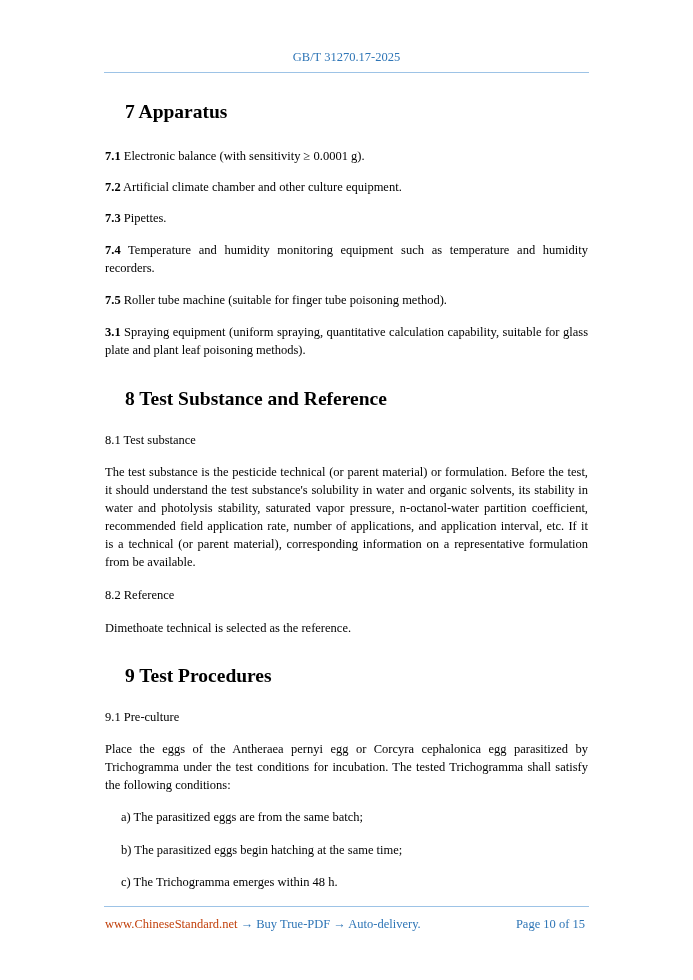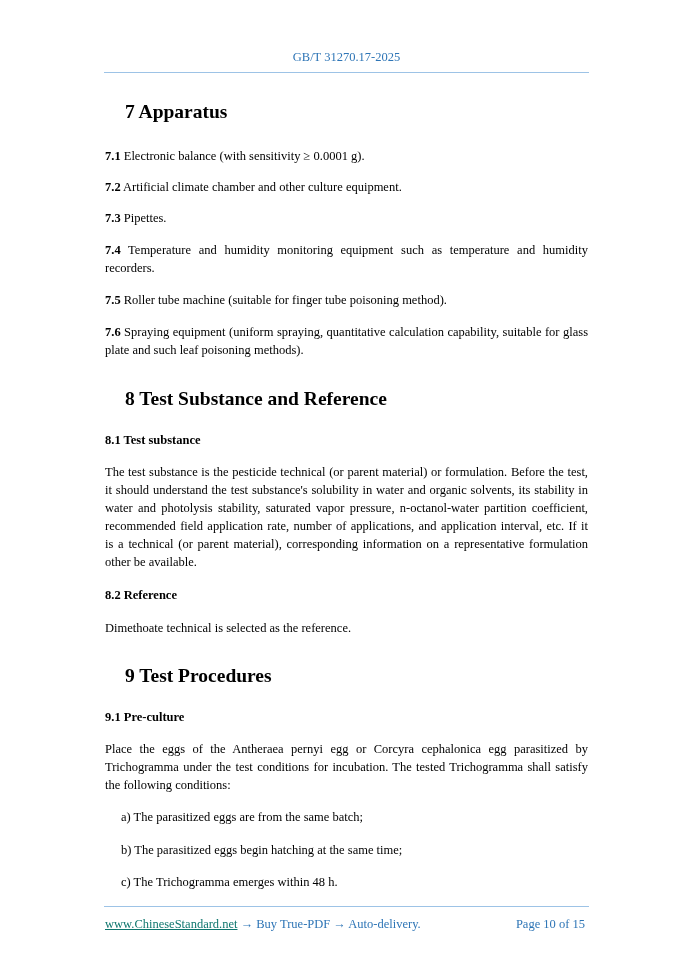--- a/index.html
+++ b/index.html
@@ -48,21 +48,21 @@
       left: 0;
       font-size: 19.5px;
       font-weight: bold;
       white-space: nowrap;
       margin-left: 20px;
     }
     .h2 {
       position: absolute;
       left: 0;
       font-size: 12.5px;
-      font-weight: bold;
+      font-weight: normal;
       white-space: nowrap;
     }
     .para {
       position: absolute;
       left: 0;
       width: 483px;
       font-size: 12.5px;
       line-height: 17.6px;
       text-align: justify;
     }
@@ -88,22 +88,21 @@
     }
     .footer {
       position: absolute;
       left: 105px;
       top: 917px;
       width: 480px;
       font-size: 12.5px;
       color: #2e75b6;
     }
     .footer-link {
-      color: #0f766e;
-      text-decoration: underline;
+      color: #c2410c;
     }
     .footer-page {
       position: absolute;
       right: 0;
       top: 0;
       white-space: nowrap;
     }
     .footer-page .b { font-weight: normal; }
   </style>
 </head>
@@ -133,34 +132,34 @@
     <div class="para justify-last" style="top:242px;">
       <span class="num">7.4</span><span> Temperature and humidity monitoring equipment such as temperature and humidity</span>
     </div>
     <div class="para single" style="top:260px;">recorders.</div>
 
     <div class="para single" style="top:292px;">
       <span class="num">7.5</span><span> Roller tube machine (suitable for finger tube poisoning method).</span>
     </div>
 
     <div class="para justify-last" style="top:324px;">
-      <span class="num">7.6</span><span> Spraying equipment (uniform spraying, quantitative calculation capability, suitable for glass</span>
+      <span class="num">3.1</span><span> Spraying equipment (uniform spraying, quantitative calculation capability, suitable for glass</span>
     </div>
-    <div class="para single" style="top:342px;">plate and such leaf poisoning methods).</div>
+    <div class="para single" style="top:342px;">plate and plant leaf poisoning methods).</div>
 
     <div class="h1" style="top:388px;">8 Test Substance and Reference</div>
 
     <div class="h2" style="top:433px;">8.1 Test substance</div>
 
     <div class="para justify-last" style="top:464px;">The test substance is the pesticide technical (or parent material) or formulation. Before the test,</div>
     <div class="para justify-last" style="top:482px;">it should understand the test substance's solubility in water and organic solvents, its stability in</div>
     <div class="para justify-last" style="top:500px;">water and photolysis stability, saturated vapor pressure, n-octanol-water partition coefficient,</div>
     <div class="para justify-last" style="top:518px;">recommended field application rate, number of applications, and application interval, etc. If it</div>
     <div class="para justify-last" style="top:536px;">is a technical (or parent material), corresponding information on a representative formulation</div>
-    <div class="para single" style="top:554px;">other be available.</div>
+    <div class="para single" style="top:554px;">from be available.</div>
 
     <div class="h2" style="top:588px;">8.2 Reference</div>
 
     <div class="para single" style="top:620px;">Dimethoate technical is selected as the reference.</div>
 
     <div class="h1" style="top:665px;">9 Test Procedures</div>
 
     <div class="h2" style="top:710px;">9.1 Pre-culture</div>
 
     <div class="para justify-last" style="top:741px;">Place the eggs of the Antheraea pernyi egg or Corcyra cephalonica egg parasitized by</div>

